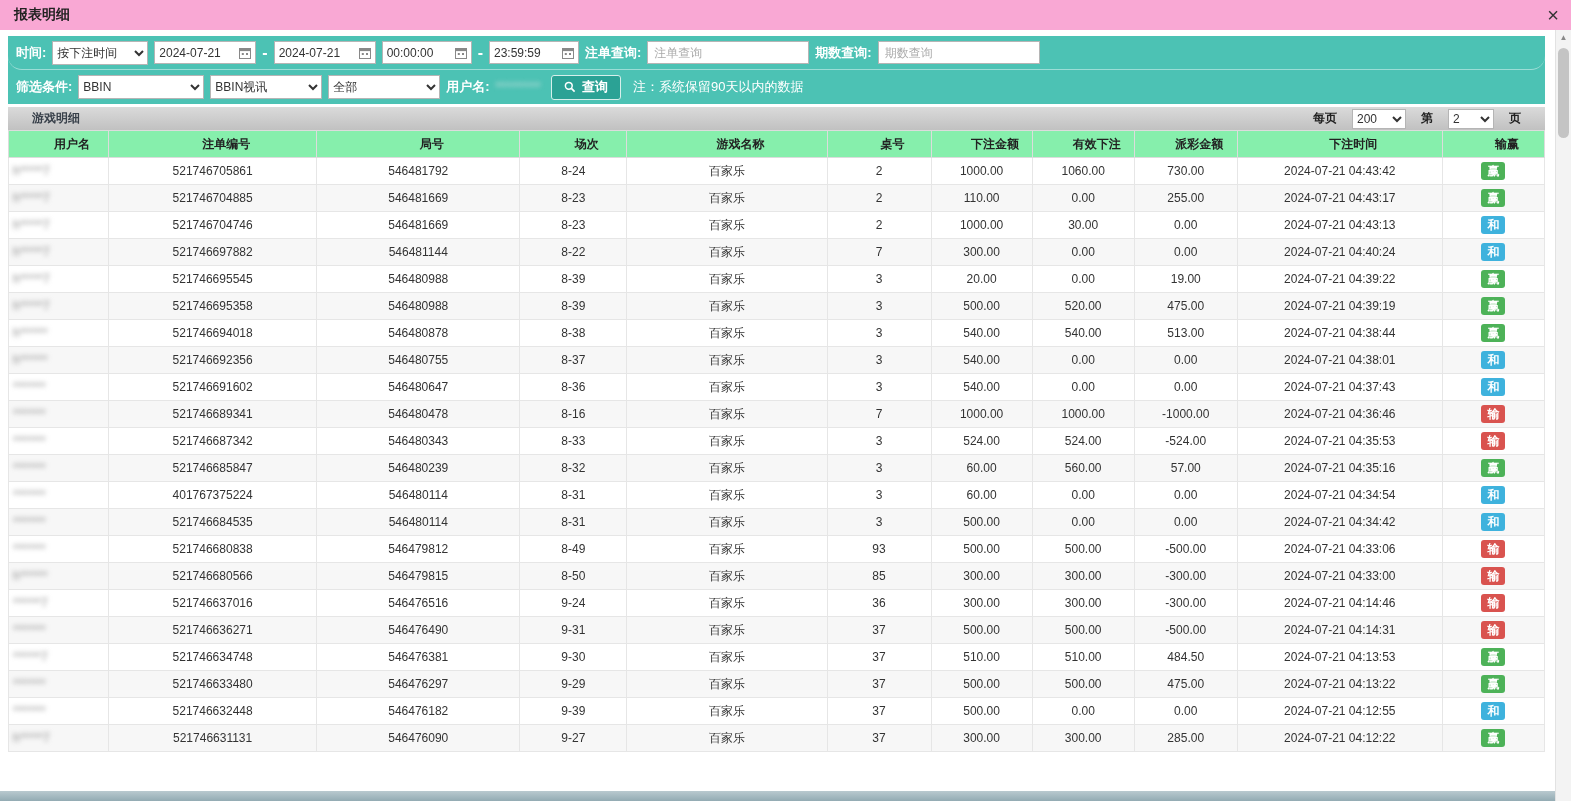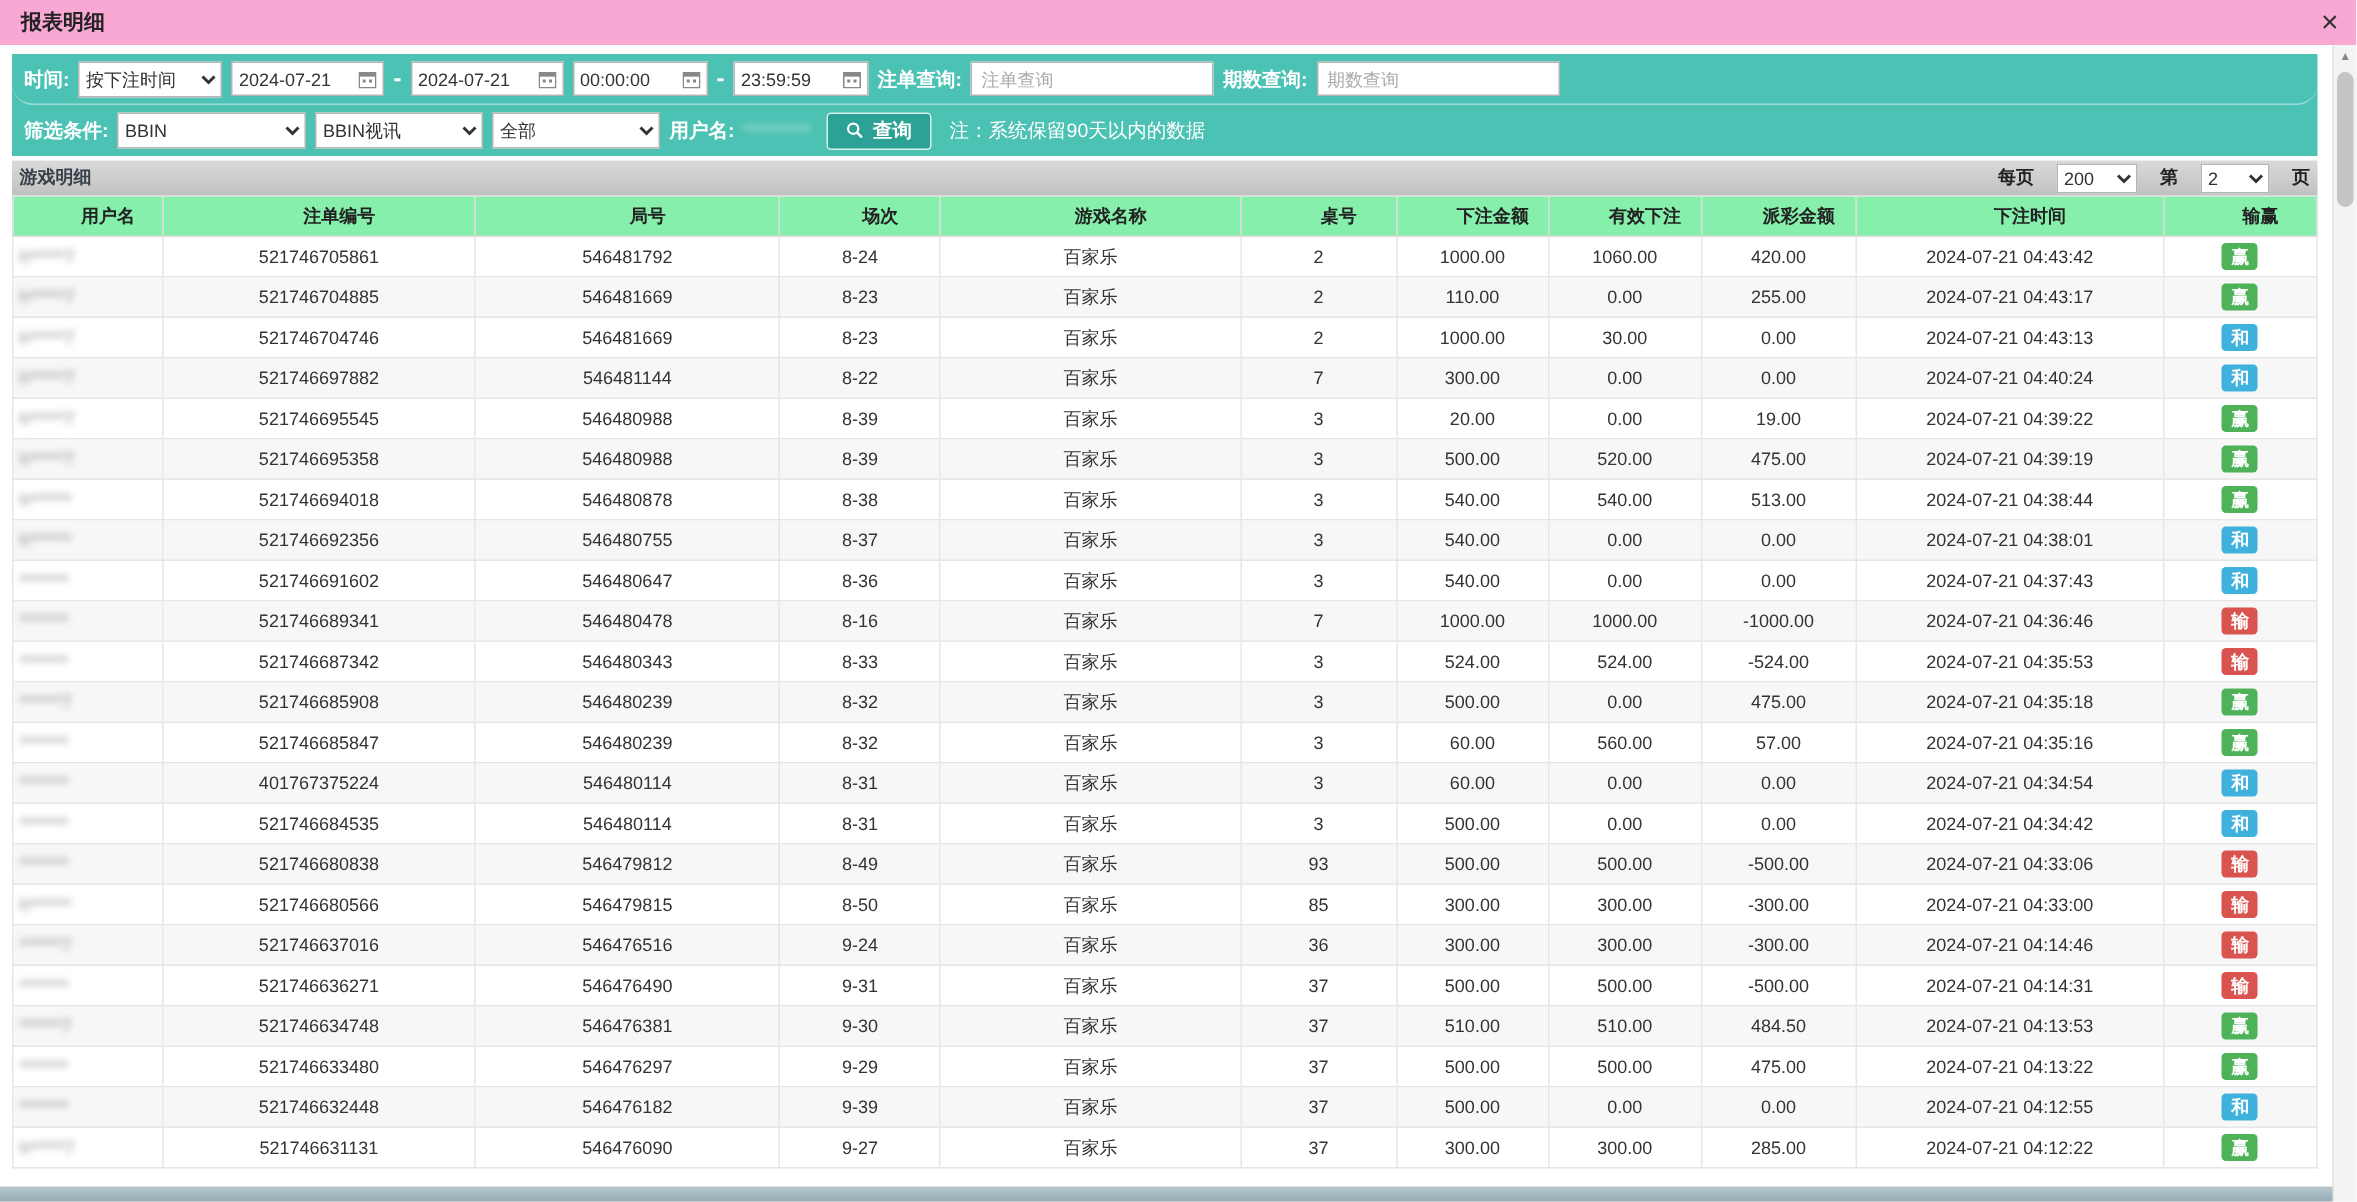--- a/index.html
+++ b/index.html
@@ -36,21 +36,21 @@
 
   .query-btn { height:25px; background:#2ba295; border:1px solid #d6efeb; color:#fff; font-size:13px;
     font-weight:bold; border-radius:3px; display:inline-flex; align-items:center; gap:6px;
     padding:0 12px; cursor:pointer; margin-left:4px; }
   .note { color:#fff; font-size:13px; margin-left:6px; }
 
   .blur-name { filter: blur(2.6px); }
   .user-masked { color:#e9e9e9; font-size:12px; letter-spacing:1px; }
 
   .listbar { height:23px; background:linear-gradient(#dadada,#c1c1c1); display:flex; align-items:center;
-    justify-content:space-between; padding:0 5px; font-size:12px; color:#333; margin-top:3px; }
+    justify-content:space-between; padding:0 24px; font-size:12px; color:#333; margin-top:3px; }
   .ltitle { font-weight:bold; color:#38404a; }
   .pager { display:flex; align-items:center; gap:15px; font-weight:bold; color:#222; }
   .pager select { height:20px; }
   .sel-perpage { width:54px; }
   .sel-page { width:46px; }
 
   table { width:100%; border-collapse:collapse; background:#fff; font-size:12px; color:#333;
     table-layout:fixed; }
   th { border:1px solid #dcdcdc; height:27px; font-weight:bold; background:#86efac; color:#222;
     font-size:12px;padding-left:27px; }
@@ -211,21 +211,21 @@
     <tbody id="tbody">
         <tr>
           <td class="username"><span class="blur-name">h*****7</span></td>
           <td>521746705861</td>
           <td>546481792</td>
           <td>8-24</td>
           <td>百家乐</td>
           <td>2</td>
           <td>1000.00</td>
           <td>1060.00</td>
-          <td>420.00</td>
+          <td>730.00</td>
           <td>2024-07-21 04:43:42</td>
           <td><span class="badge" style="background: rgb(77, 178, 88);">赢</span></td>
         </tr>
         <tr>
           <td class="username"><span class="blur-name">h*****7</span></td>
           <td>521746704885</td>
           <td>546481669</td>
           <td>8-23</td>
           <td>百家乐</td>
           <td>2</td>
@@ -346,33 +346,20 @@
           <td>8-33</td>
           <td>百家乐</td>
           <td>3</td>
           <td>524.00</td>
           <td>524.00</td>
           <td>-524.00</td>
           <td>2024-07-21 04:35:53</td>
           <td><span class="badge" style="background: rgb(217, 83, 79);">输</span></td>
         </tr>
         <tr>
-          <td class="username"><span class="blur-name">******7</span></td>
-          <td>521746685908</td>
-          <td>546480239</td>
-          <td>8-32</td>
-          <td>百家乐</td>
-          <td>3</td>
-          <td>500.00</td>
-          <td>0.00</td>
-          <td>475.00</td>
-          <td>2024-07-21 04:35:18</td>
-          <td><span class="badge" style="background: rgb(77, 178, 88);">赢</span></td>
-        </tr>
-        <tr>
           <td class="username"><span class="blur-name">*******</span></td>
           <td>521746685847</td>
           <td>546480239</td>
           <td>8-32</td>
           <td>百家乐</td>
           <td>3</td>
           <td>60.00</td>
           <td>560.00</td>
           <td>57.00</td>
           <td>2024-07-21 04:35:16</td>

